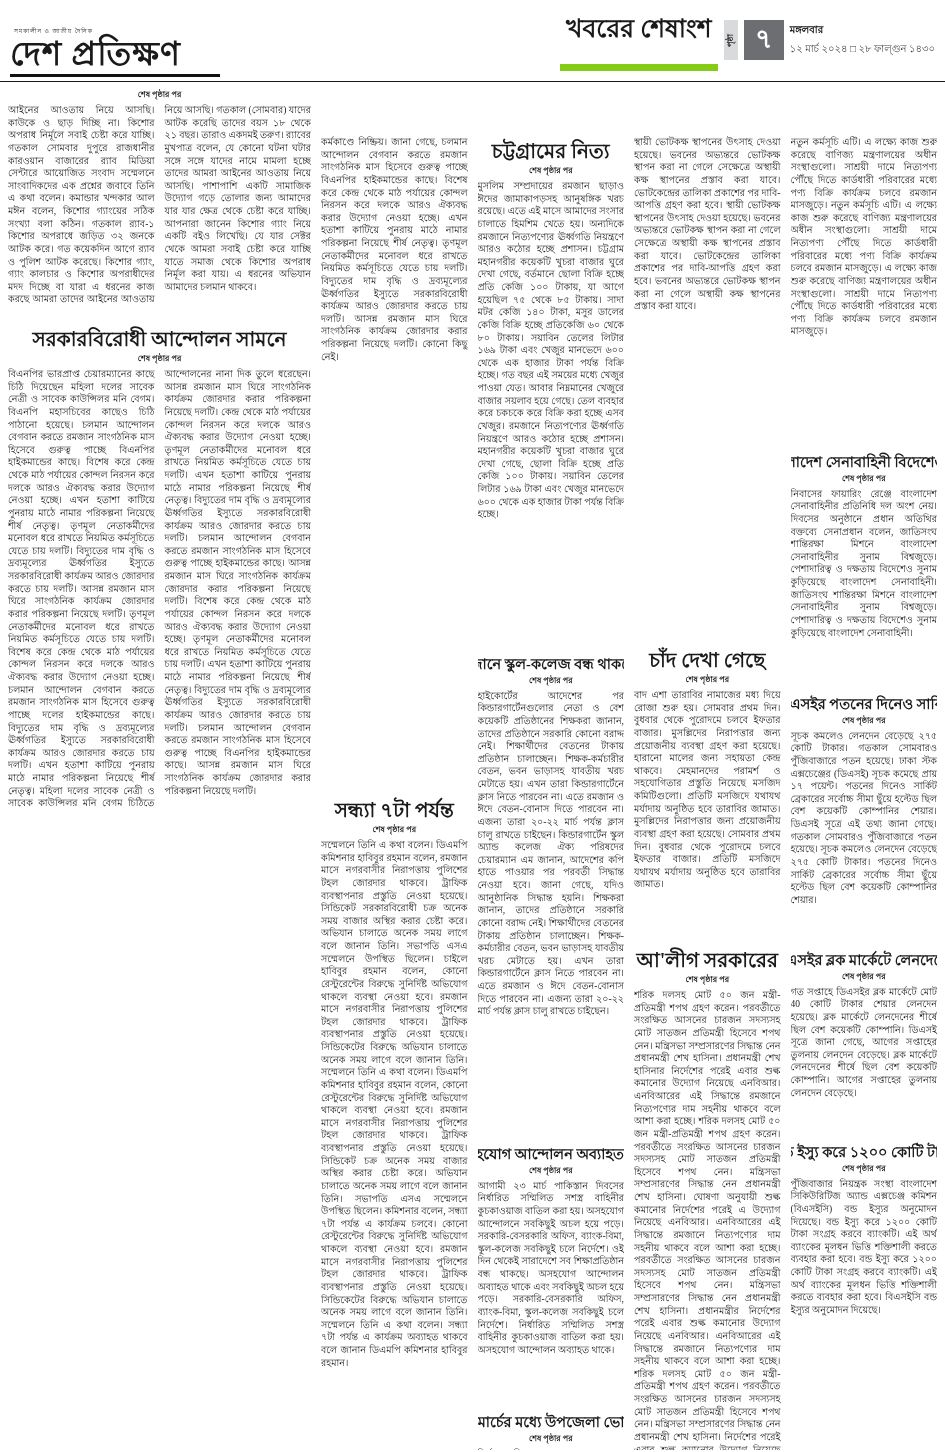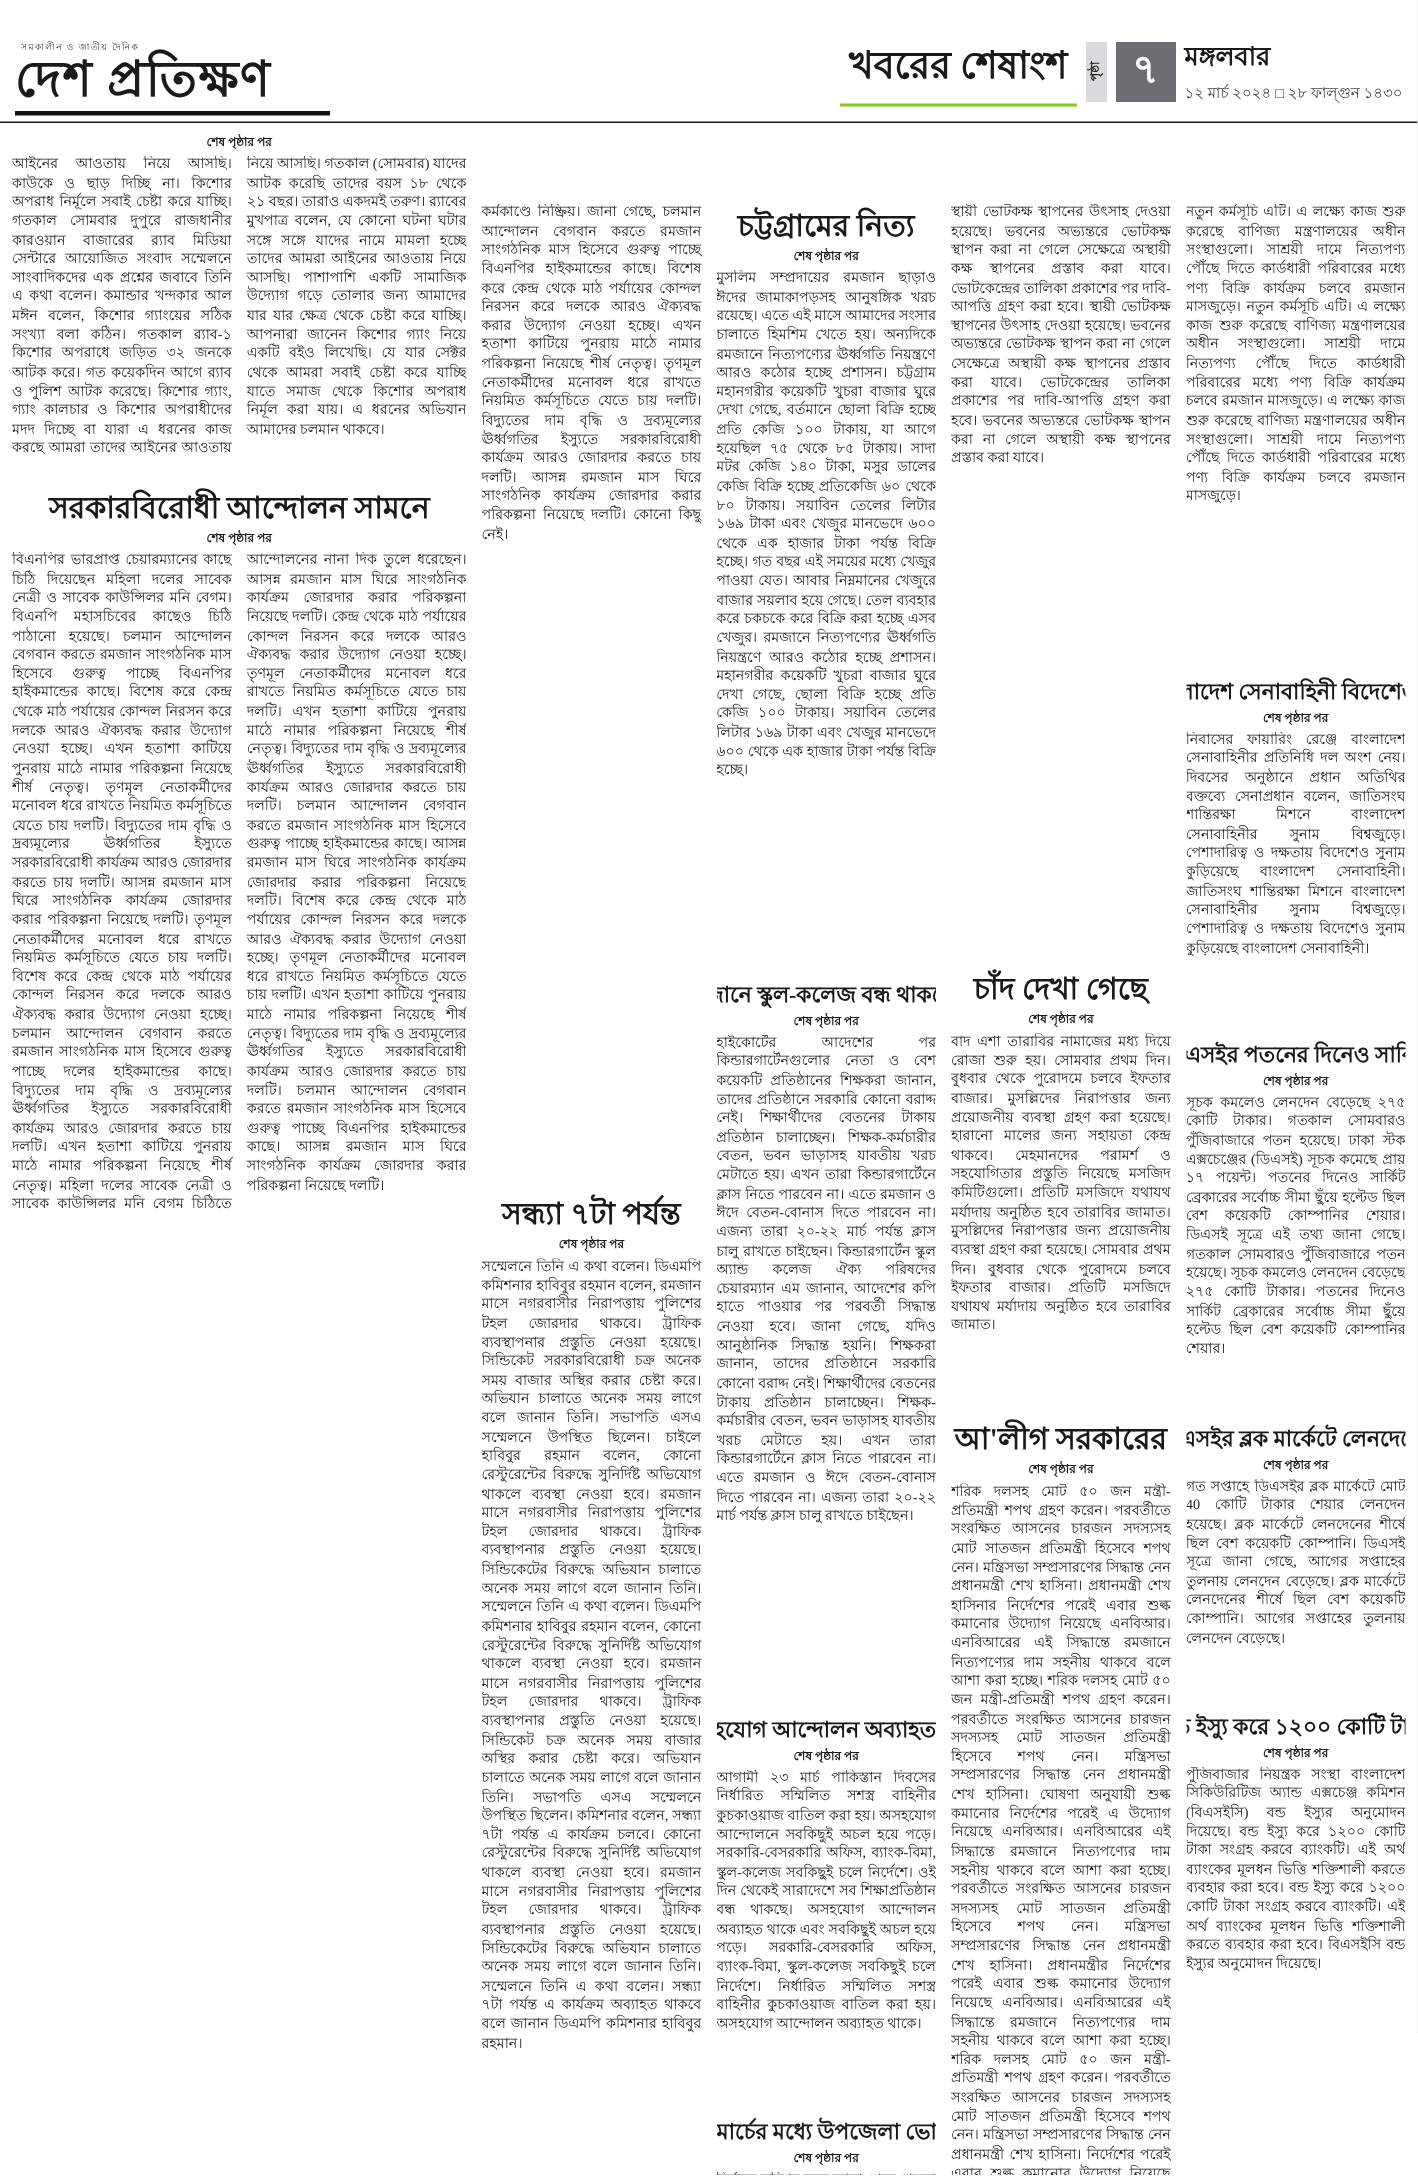--- a/index.html
+++ b/index.html
@@ -9,27 +9,27 @@
 
   
   .masthead { display:flex; justify-content:space-between; align-items:flex-end;
               padding:10px 10px 4px 10px; height:82px; border-bottom:1px solid #1a1a1a; }
   .logo-wrap { display:flex; flex-direction:column; }
   .tagline { font-size:6px; letter-spacing:1px; color:#333; margin-left:4px; }
   .logo { font-size:33px; font-weight:bold; letter-spacing:1px; line-height:1.05;
           font-family:"Liberation Serif","DejaVu Serif",serif; }
   .logo-bar { width:210px; height:3px; background:#111; margin-top:2px; }
   .mast-right { display:flex; align-items:center; gap:6px; padding-bottom:6px; }
-  .section-title { font-size:25px; font-weight:bold; border-bottom:2px solid #84cc16; padding:0 6px 2px 6px; }
+  .section-title { font-size:25px; font-weight:bold; border-bottom:7px solid #84cc16; padding:0 6px 12px 6px; }
   .page-strip { background:#d9dadb; width:14px; height:40px; display:flex; align-items:center; justify-content:center; }
   .page-strip span { transform:rotate(-90deg); font-size:8px; font-weight:bold; white-space:nowrap; color:#222; }
   .page-box { width:40px; height:40px; background:#6d6e71; color:#ffffff; font-size:27px; font-weight:bold;
               display:flex; align-items:center; justify-content:center; }
   .date-wrap { display:flex; flex-direction:column; justify-content:center; }
-  .weekday { font-size:17px; font-weight:bold; }
+  .weekday { font-size:10px; font-weight:bold; }
   .dateline { font-size:10px; color:#444; margin-top:2px; }
 
   
   .content { display:flex; gap:10px; padding:6px 8px 0 8px; height:1368px; overflow:hidden; }
   .region-left { width:303px; flex:0 0 303px; display:flex; flex-direction:column; }
   .col { flex:1 1 0; min-width:0; display:flex; flex-direction:column;margin-top:48px; }
 
   article { display:flex; flex-direction:column; overflow:hidden; }
   .grow { flex:1 1 0; }
 

